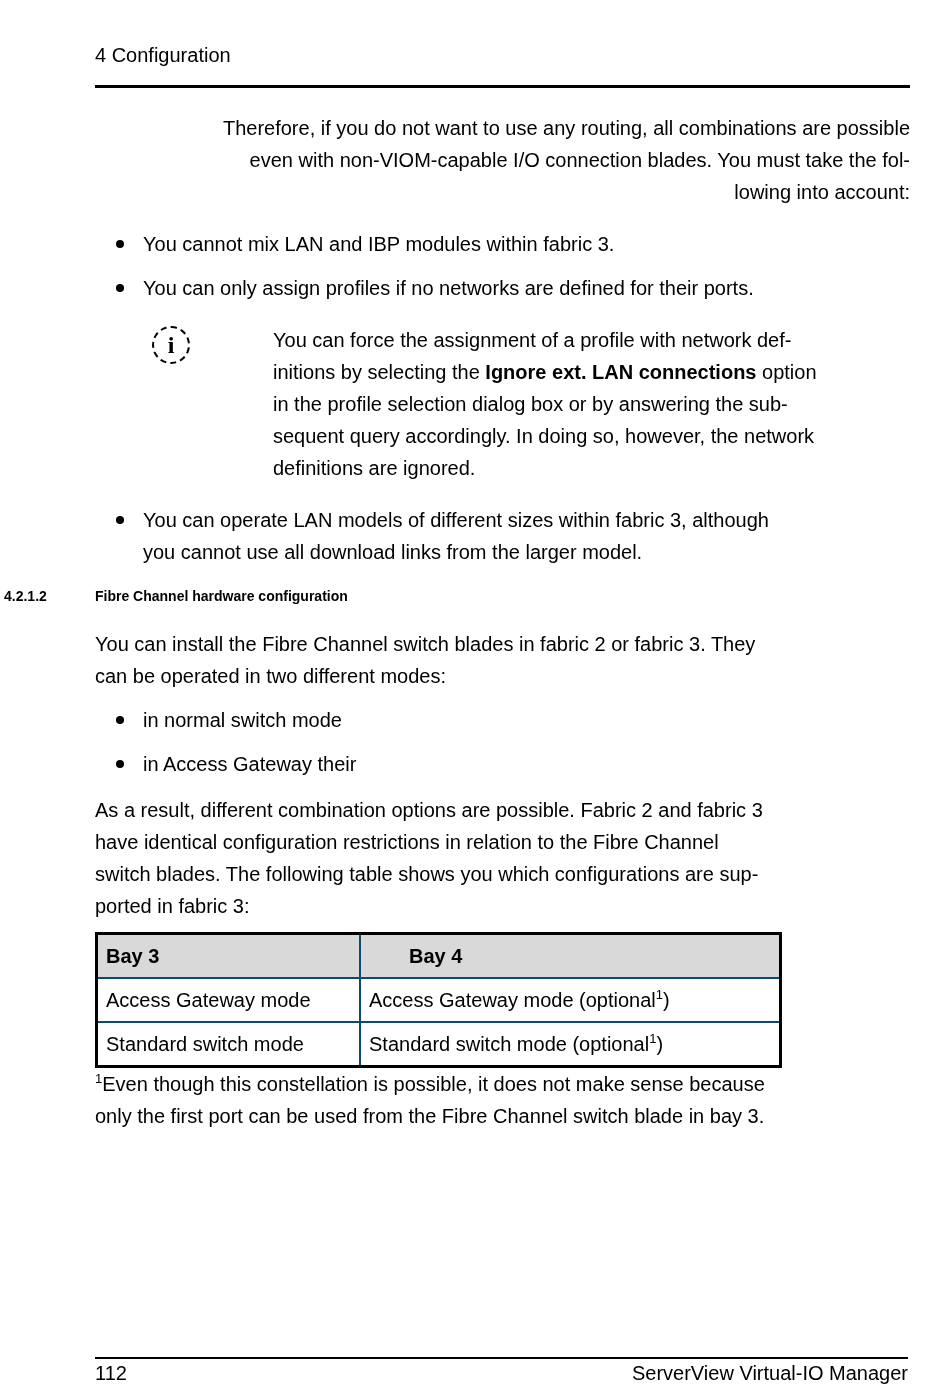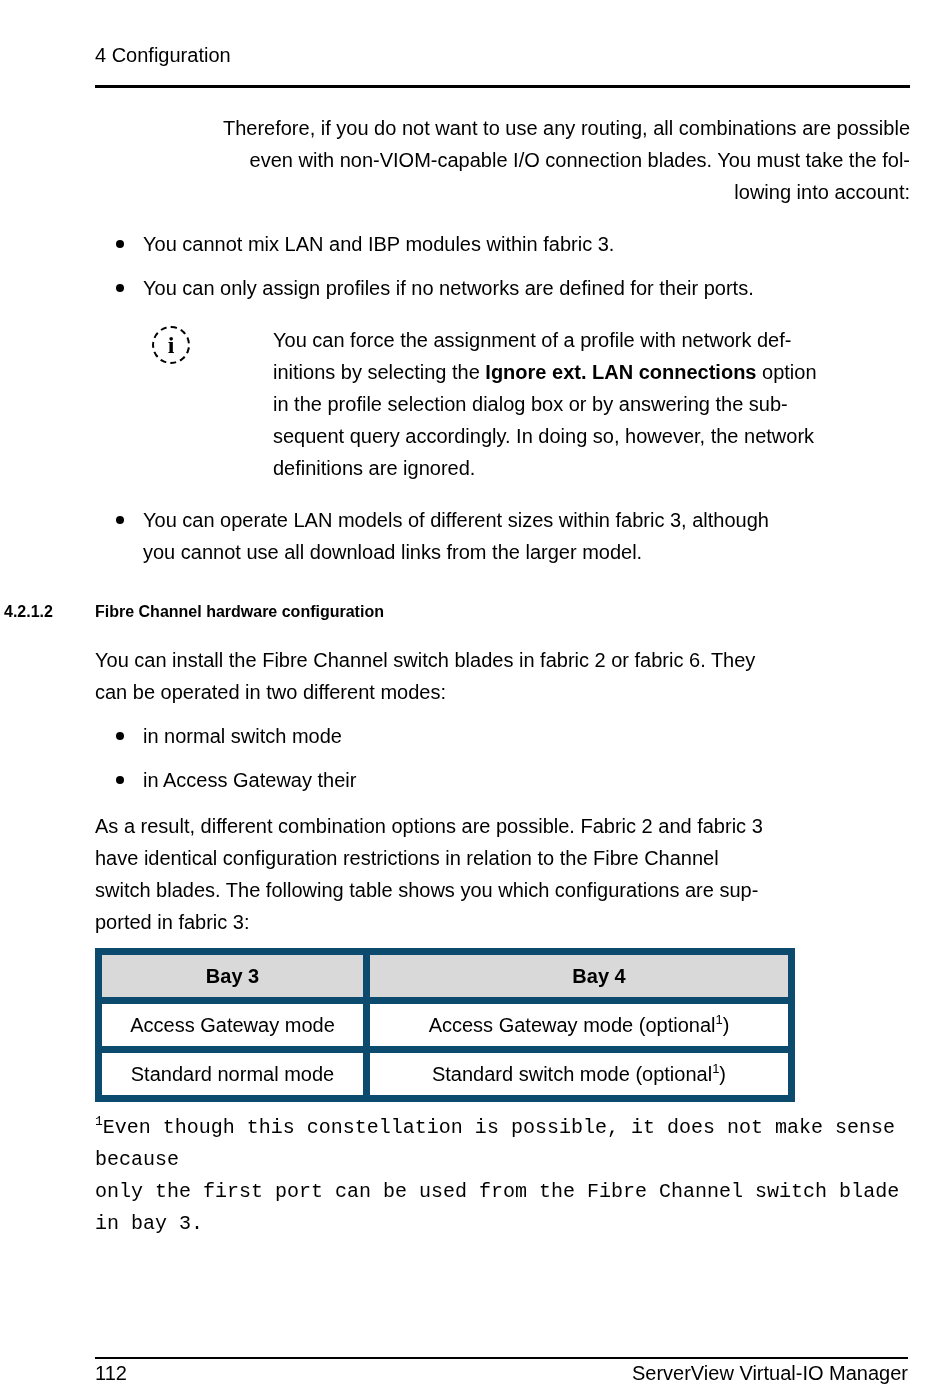--- a/index.html
+++ b/index.html
@@ -24,34 +24,34 @@
   .note { margin-top:20px; display:flex; align-items:flex-start; }
   .note-icon-cell { flex:0 0 137px; }
   .info-icon {
     width:34px; height:34px; border:2px dashed #000; border-radius:50%;
     margin-left:57px; margin-top:2px; display:flex; align-items:center; justify-content:center;
     font-family:"Liberation Serif","DejaVu Serif",serif; font-weight:bold;
     font-size:24px; line-height:1;
   }
   .note-text { flex:1; white-space:pre-line;margin-left:41px; }
   .bold { font-weight:bold; }
-  .section-heading { margin-top:30px; font-size:16px; font-weight:bold; line-height:28px; position:relative; }
+  .section-heading { margin-top:14px; font-size:14px; font-weight:bold; line-height:28px; position:relative; }
   .section-number { position:absolute; left:-91px; top:0; }
   .para-modes { margin-top:18px; }
   .para-result { margin-top:14px; }
   table.config { border-collapse:collapse; margin-top:10px; border:3px solid #000; }
   table.config th, table.config td {
-    border:7px solid #0c4a6e; font-size:20px; line-height:30px; padding:6px 8px;
-    text-align:center; vertical-align:middle; white-space:nowrap;
+    border:2px solid #0c4a6e; font-size:20px; line-height:30px; padding:6px 8px;
+    text-align:left; vertical-align:middle; white-space:nowrap;
   }
   table.config th { font-weight:bold; }
   .col-bay3 { width:245px; }
   .col-bay4 { width:362px; }
   sup { font-size:13px; line-height:0; vertical-align:super; }
-  .footnote { margin-top:10px;font-family:Liberation Mono, monospace; }
+  .footnote { margin-top:0; }
   .footnote-text { white-space:pre-line; }
   .footer {
     position:absolute; left:95px; right:32px; bottom:4px;
     border-top:2px solid #000; line-height:28px;
     display:flex; justify-content:space-between;
   }
 </style>
 </head>
 <body>
 
@@ -84,21 +84,21 @@
     <div class="blist">
       <div class="bullet-item">You can operate LAN models of different sizes within fabric 3, although
 you cannot use all download links from the larger model.</div>
     </div>
 
     <h2 class="section-heading">
       <span class="section-number">4.2.1.2</span>
       <span>Fibre Channel hardware configuration</span>
     </h2>
 
-    <p class="para para-modes">You can install the Fibre Channel switch blades in fabric 2 or fabric 6. They
+    <p class="para para-modes">You can install the Fibre Channel switch blades in fabric 2 or fabric 3. They
 can be operated in two different modes:</p>
 
     <div class="blist blist-modes">
       <div class="bullet-item">in normal switch mode</div>
       <div class="bullet-item">in Access Gateway their</div>
     </div>
 
     <p class="para para-result">As a result, different combination options are possible. Fabric 2 and fabric 3
 have identical configuration restrictions in relation to the Fibre Channel
 switch blades. The following table shows you which configurations are sup-
@@ -108,21 +108,21 @@
       <tbody>
           <tr>
         <th class="col-bay3" style="background: rgb(217, 217, 217);">Bay 3</th>
         <th class="col-bay4" style="background: rgb(217, 217, 217); padding-left: 48px;">Bay 4</th>
       </tr>
       <tr>
         <td>Access Gateway mode</td>
         <td><span>Access Gateway mode (optional</span><sup>1</sup><span>)</span></td>
       </tr>
       <tr>
-        <td>Standard normal mode</td>
+        <td>Standard switch mode</td>
         <td><span>Standard switch mode (optional</span><sup>1</sup><span>)</span></td>
       </tr>
     </tbody>
       </table>
 
     <p class="para footnote"><sup>1</sup><span class="footnote-text">Even though this constellation is possible, it does not make sense because
 only the first port can be used from the Fibre Channel switch blade in bay 3.</span></p>
 
   </div>
 

